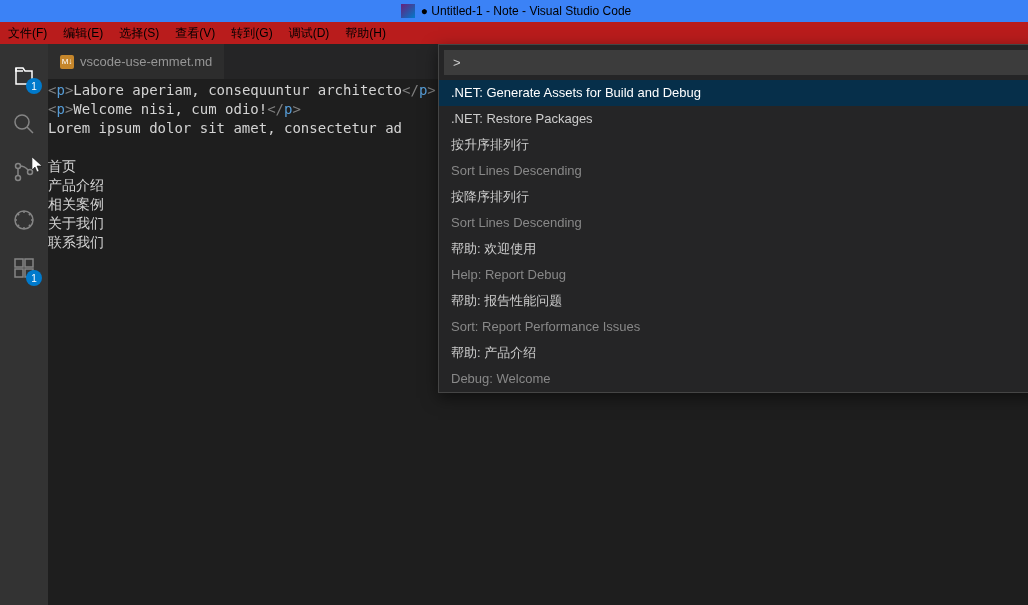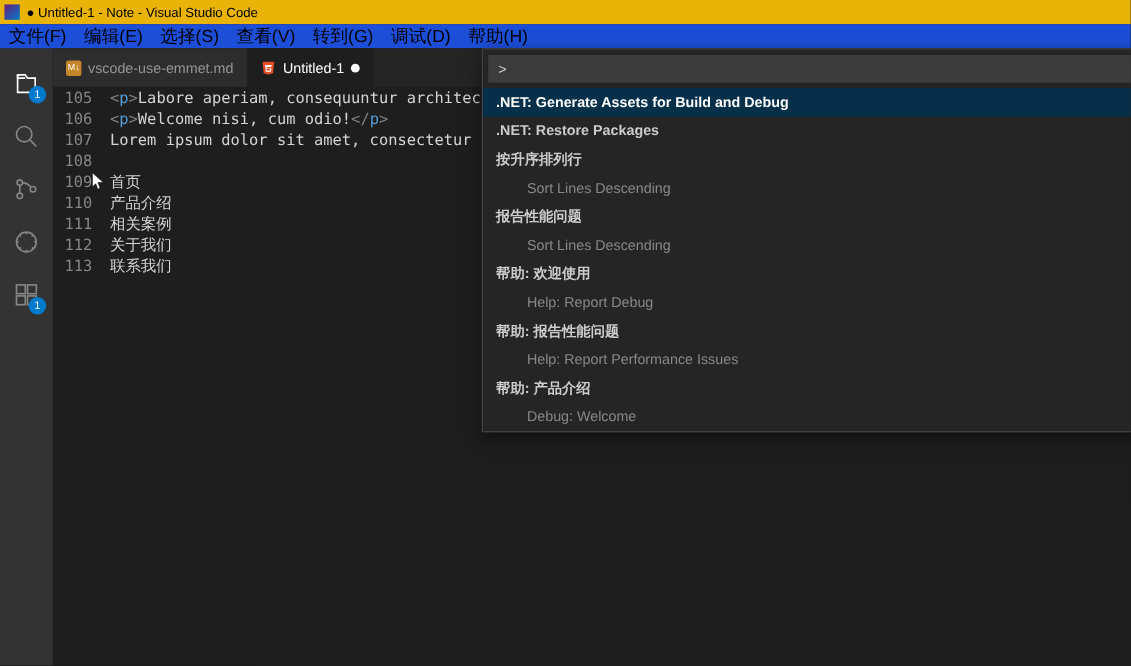--- a/index.html
+++ b/index.html
@@ -7,39 +7,40 @@
       font-family: "Segoe UI", "Microsoft YaHei", sans-serif;
       background: #1e1e1e;
       color: #cccccc;
       width: 1028px;
       height: 605px;
       overflow: hidden;
       font-size: 13px;
     }
     .titlebar {
       height: 22px;
-      background: #eab308;
+      background: #3b82f6;
       color: #000;
       display: flex;
       align-items: center;
       padding-left: 4px;
       font-size: 12px;
+      justify-content: center;
     }
     .vs-icon {
       width: 14px; height: 14px;
       background: linear-gradient(135deg, #68217A 0%, #007ACC 100%);
       margin-right: 6px;
     }
     .menubar {
       height: 22px;
-      background: #1d4ed8;
+      background: #b91c1c;
       color: #000;
       display: flex;
       align-items: center;
-      font-size: 16px;
+      font-size: 12px;
     }
     .menu-item { padding: 2px 8px; }
     .main {
       display: flex;
       height: calc(100% - 44px);
     }
     .activitybar {
       width: 48px;
       background: #333333;
       display: flex;
@@ -157,22 +158,22 @@
     }
     .palette-item {
       padding: 2px 12px;
       line-height: 22px;
       color: #cccccc;
       font-size: 13px;
     }
     .palette-item.selected {
       background: #062F4A;
     }
-    .palette-item .primary { color: #cccccc; font-weight: bold; }
-    .palette-item .secondary { color: #888; margin-left: 28px; }
+    .palette-item .primary { color: #cccccc; }
+    .palette-item .secondary { color: #888; }
     .palette-item.selected .primary { color: #fff; }
   </style>
 </head>
 <body>
 
 <div class="titlebar">
   <span class="vs-icon"></span>
   <span>● Untitled-1 - Note - Visual Studio Code</span>
 </div>
 
@@ -225,44 +226,23 @@
       <span class="badge">1</span>
     </div>
   </div>
 
   <div class="editor-area">
     <div class="tabs">
       <div class="tab">
         <span class="tab-icon md">M↓</span>
         <span>vscode-use-emmet.md</span>
       </div>
-      <div class="tab active">
-        <span class="tab-icon html">
-          <svg width="14" height="14" viewBox="0 0 24 24">
-              <path fill="#e44d26" d="M3 2l1.6 18L12 22l7.4-2L21 2z"></path>
-              <path fill="#fff" d="M7 7h10l-.3 3H10l.2 2h6.3l-.5 5L12 18l-4-1-.3-3h2l.1 1.4 2.2.6 2.2-.6.2-2.4H7.5z"></path>
-            </svg>
-        </span>
-        <span>Untitled-1</span>
-        <span class="dirty-dot"></span>
-      </div>
     </div>
 
     <div class="editor-content">
-      <div class="line-numbers" id="line-numbers">
-          <div>105</div>
-          <div>106</div>
-          <div>107</div>
-          <div>108</div>
-          <div>109</div>
-          <div>110</div>
-          <div>111</div>
-          <div>112</div>
-          <div>113</div>
-        </div>
       <div class="code-lines" id="code-lines">
         <span class="cursor-arrow">
           <svg width="12" height="18" viewBox="0 0 12 18">
               <path fill="#fff" stroke="#000" stroke-width="0.5" d="M0 0v13l3-3 2 5 2-1-2-5h5z"></path>
             </svg>
         </span>
       <div class="line"><span class="bracket">&lt;</span><span class="tag">p</span><span class="bracket">&gt;</span><span class="text">Labore aperiam, consequuntur architecto</span><span class="bracket">&lt;/</span><span class="tag">p</span><span class="bracket">&gt;</span></div>
           <div class="line"><span class="bracket">&lt;</span><span class="tag">p</span><span class="bracket">&gt;</span><span class="text">Welcome nisi, cum odio!</span><span class="bracket">&lt;/</span><span class="tag">p</span><span class="bracket">&gt;</span></div>
           <div class="line">Lorem ipsum dolor sit amet, consectetur ad</div>
           <div class="line"></div>
@@ -274,24 +254,24 @@
         </div>
     </div>
 
     <div class="command-palette">
       <input class="palette-input" value="&gt;" style="">
       <div class="palette-list" id="palette-list">
           <div class="palette-item selected"><span class="primary">.NET: Generate Assets for Build and Debug</span></div>
           <div class="palette-item"><span class="primary">.NET: Restore Packages</span></div>
           <div class="palette-item"><span class="primary">按升序排列行</span></div>
           <div class="palette-item"><span class="secondary">Sort Lines Descending</span></div>
-          <div class="palette-item"><span class="primary">报告性能问题</span></div>
+          <div class="palette-item"><span class="primary">按降序排列行</span></div>
           <div class="palette-item"><span class="secondary">Sort Lines Descending</span></div>
           <div class="palette-item"><span class="primary">帮助: 欢迎使用</span></div>
           <div class="palette-item"><span class="secondary">Help: Report Debug</span></div>
           <div class="palette-item"><span class="primary">帮助: 报告性能问题</span></div>
-          <div class="palette-item"><span class="secondary">Help: Report Performance Issues</span></div>
+          <div class="palette-item"><span class="secondary">Sort: Report Performance Issues</span></div>
           <div class="palette-item"><span class="primary">帮助: 产品介绍</span></div>
           <div class="palette-item"><span class="secondary">Debug: Welcome</span></div>
         </div>
     </div>
   </div>
 </div>
 
 </body></html>

